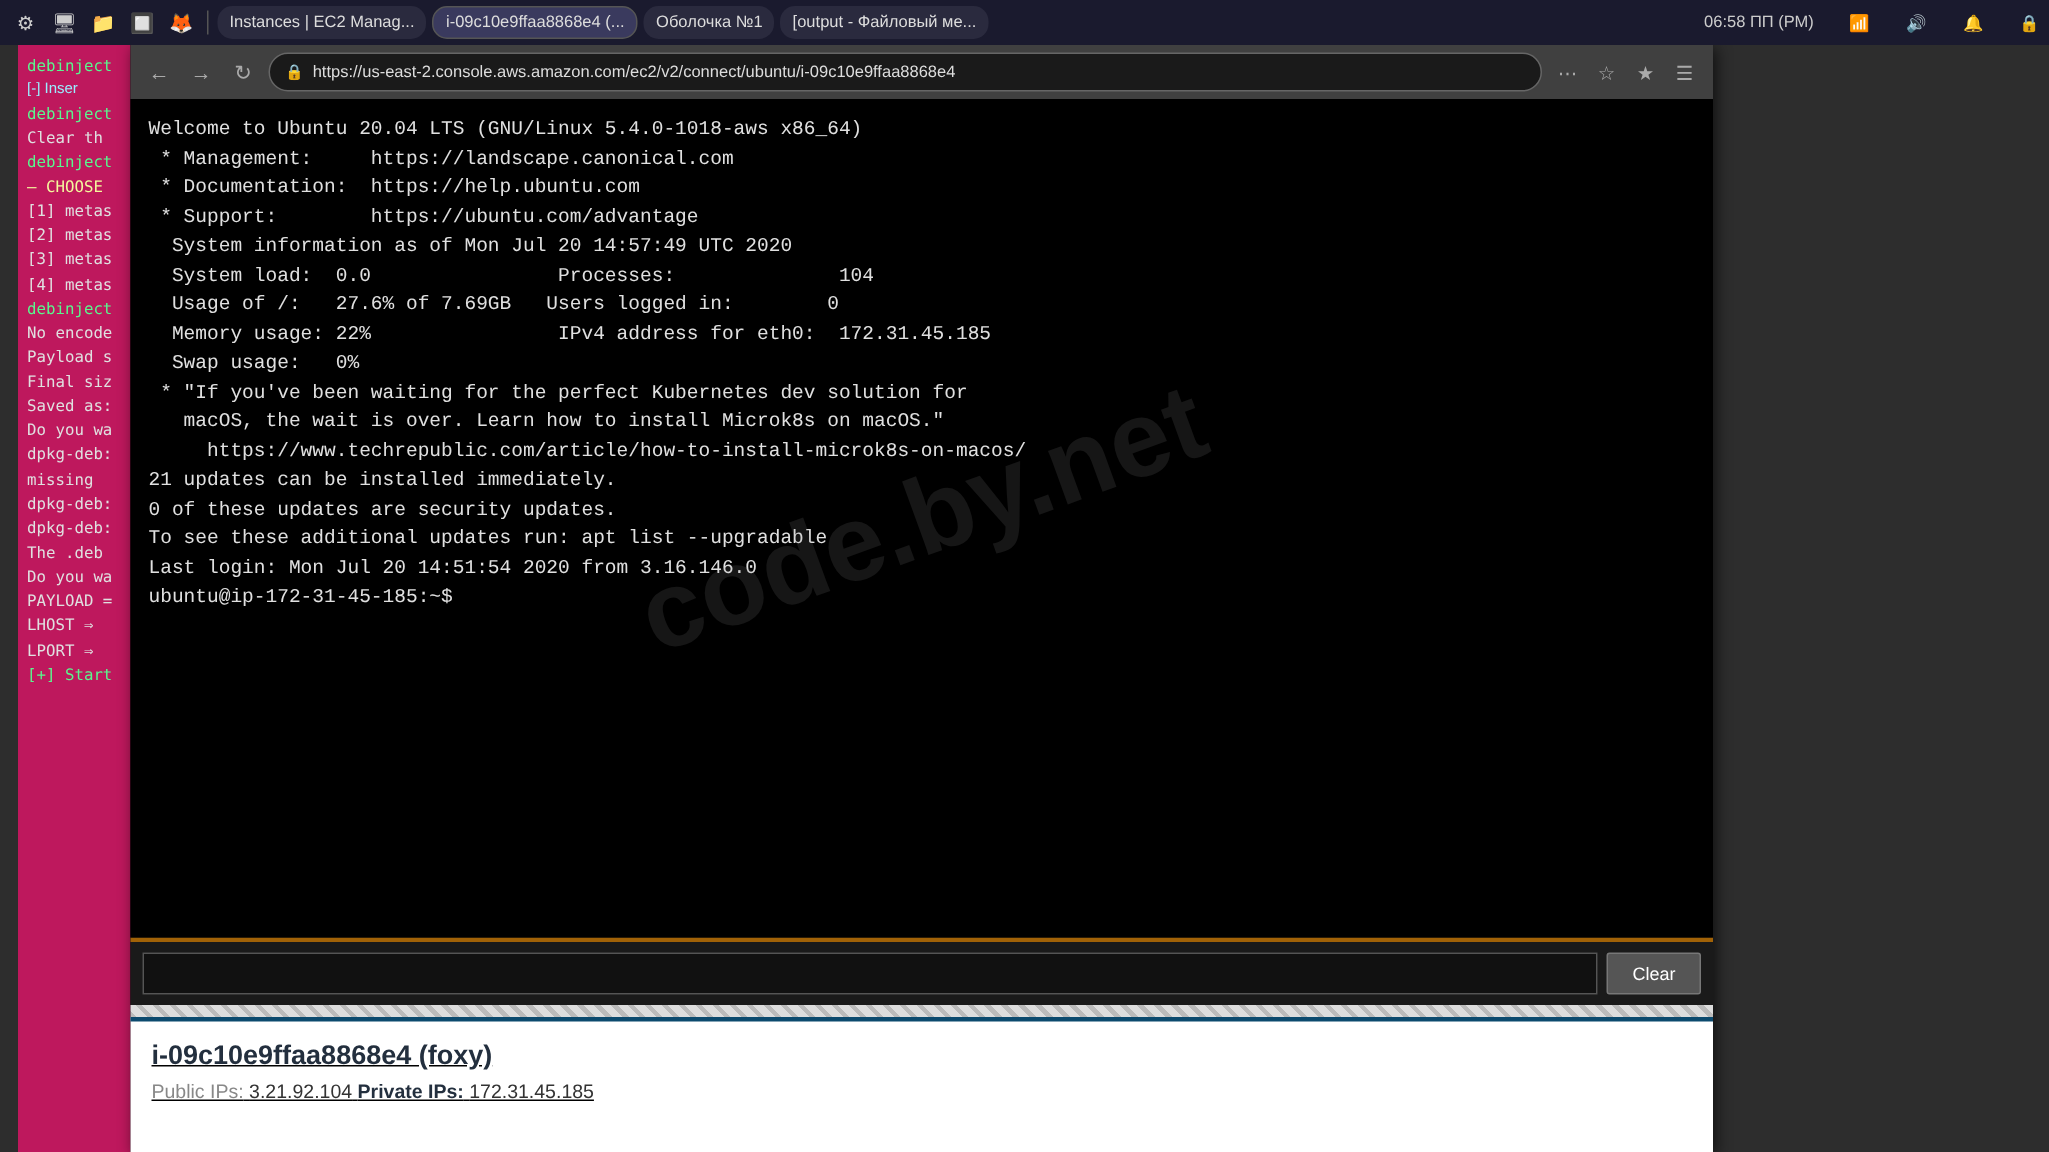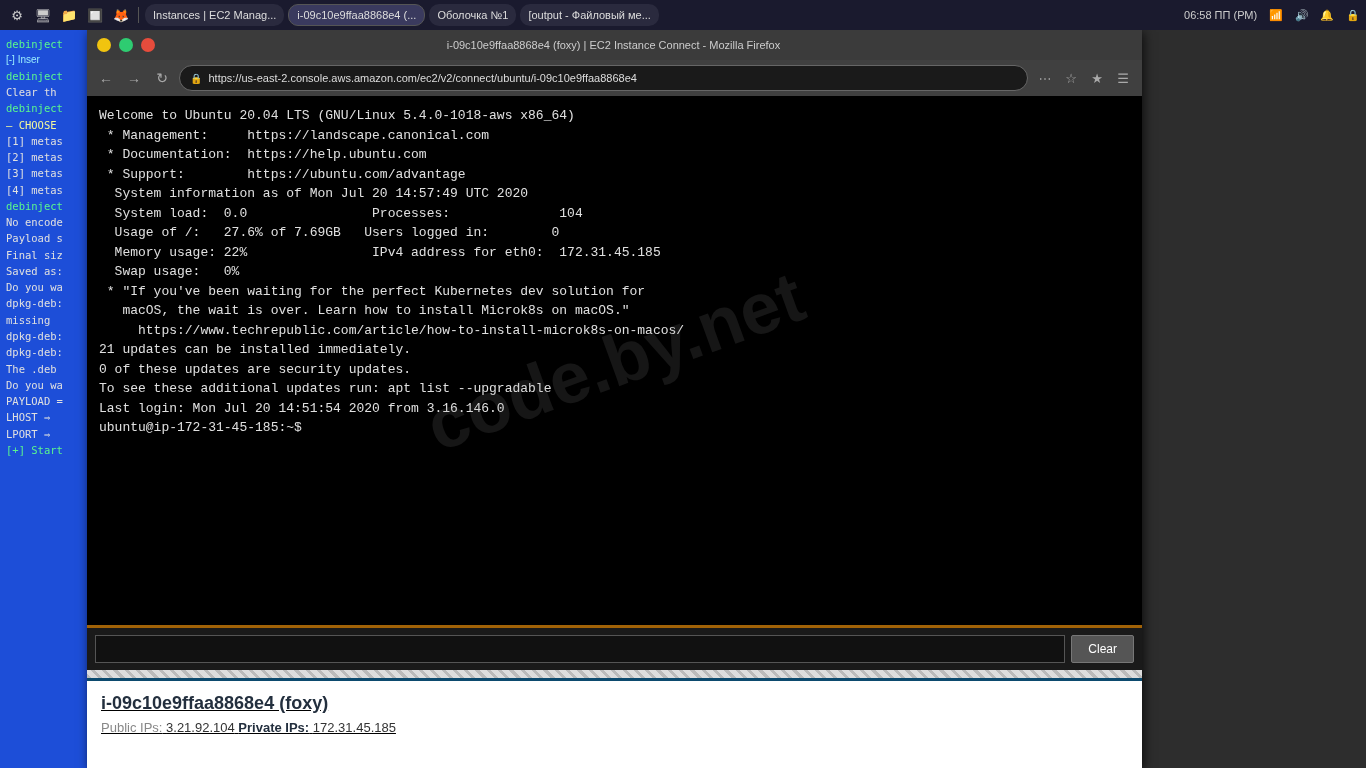--- a/index.html
+++ b/index.html
@@ -33,33 +33,33 @@
       color: #ddd;
       cursor: pointer;
       white-space: nowrap;
       gap: 4px;
     }
     .taskbar-btn.active { background: #3a3a5e; border: 1px solid #555; }
     .taskbar-right {
       margin-left: auto;
       display: flex;
       align-items: center;
-      gap: 12px;
+      gap: 24px;
       font-size: 11px;
       color: #ccc;
     }
     .taskbar-separator { width: 1px; height: 16px; background: #555; margin: 0 2px; }
 
     
     .left-sidebar {
       position: absolute;
-      left: 0; top: 30px;
+      left: 12px; top: 30px;
       width: 87px;
       height: 738px;
-      background: #1d4ed8;
+      background: #be185d;
       color: #7ec8a0;
       font-family: monospace;
       font-size: 11px;
       padding: 6px;
       overflow: hidden;
     }
     .left-sidebar .sidebar-text {
       color: #7ec8a0;
       line-height: 1.6;
       font-size: 10.5px;
@@ -304,29 +304,20 @@
         <div style="color: rgb(224, 224, 224); font-family: monospace; font-size: 10.5px; line-height: 1.55;">PAYLOAD =</div>
         <div style="color: rgb(224, 224, 224); font-family: monospace; font-size: 10.5px; line-height: 1.55;">LHOST ⇒</div>
         <div style="color: rgb(224, 224, 224); font-family: monospace; font-size: 10.5px; line-height: 1.55;">LPORT ⇒</div>
         <div style="color: rgb(90, 247, 142); font-family: monospace; font-size: 10.5px; line-height: 1.55;">[+] Start</div>
       </div>
   </div>
 </div>
 
 <div class="browser-window">
 
-  <div class="browser-titlebar">
-    <div class="browser-controls">
-      <div class="browser-ctrl-btn btn-minimize"></div>
-      <div class="browser-ctrl-btn btn-restore"></div>
-      <div class="browser-ctrl-btn btn-close"></div>
-    </div>
-    <div class="browser-title-text">i-09c10e9ffaa8868e4 (foxy) | EC2 Instance Connect - Mozilla Firefox</div>
-    <div style="width:60px"></div>
-  </div>
 
   <div class="browser-toolbar">
     <button class="nav-btn">←</button>
     <button class="nav-btn">→</button>
     <button class="nav-btn">↻</button>
 
     <div class="address-bar">
       <span class="lock-icon">🔒</span>
       <span class="address-text">https://us-east-2.console.aws.amazon.com/ec2/v2/connect/ubuntu/i-09c10e9ffaa8868e4</span>
     </div>

